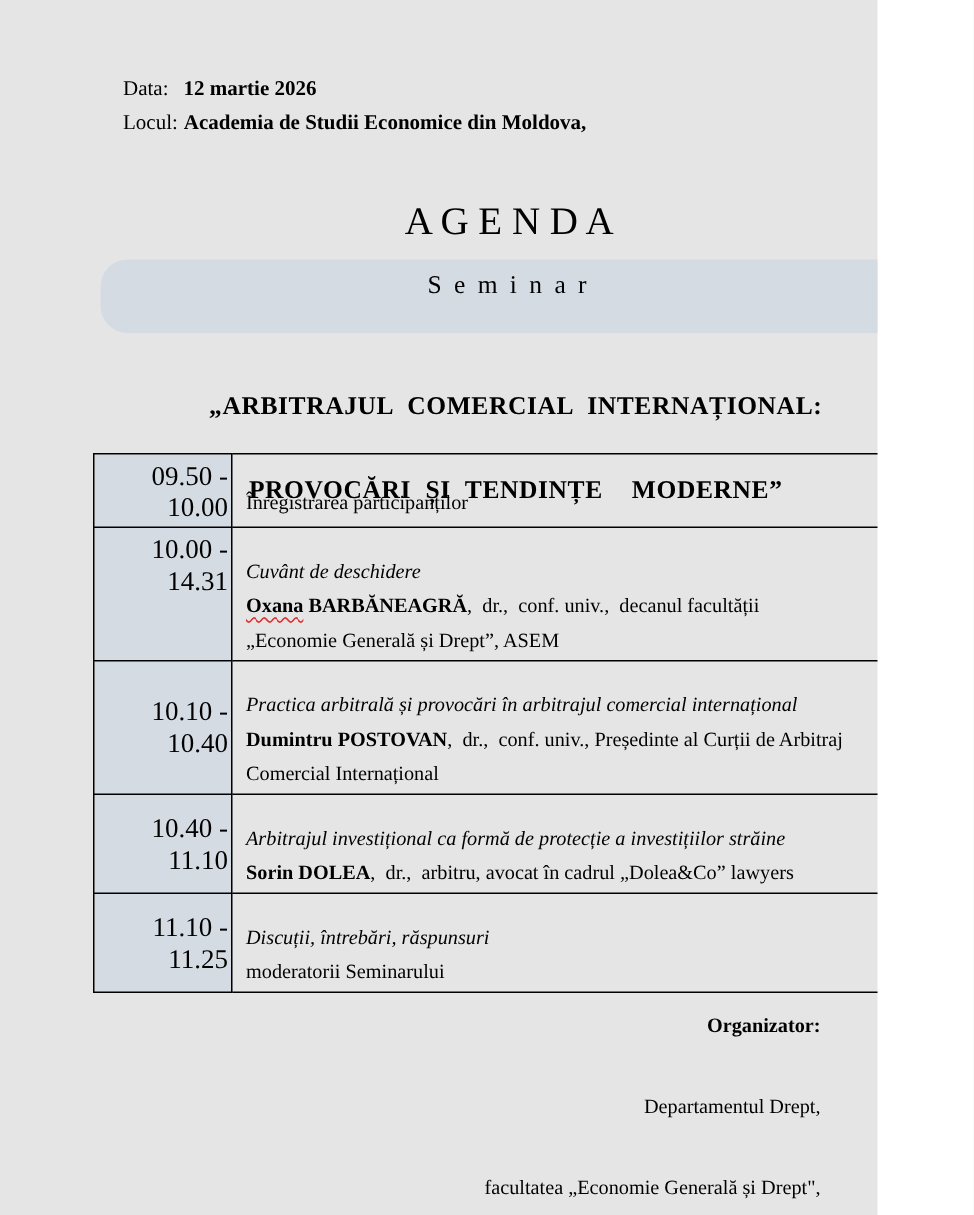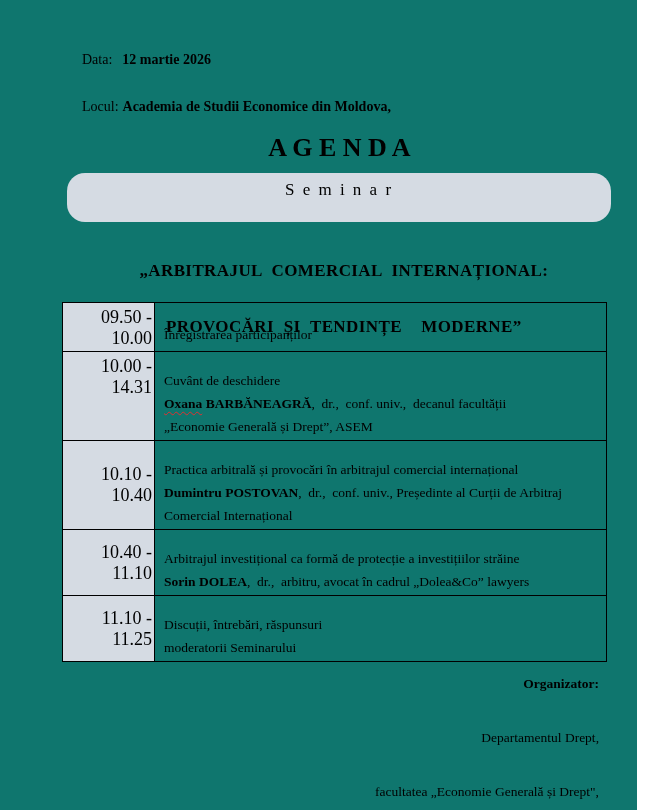--- a/index.html
+++ b/index.html
@@ -1,39 +1,39 @@
 <!DOCTYPE html>
 <html><head>
 <meta charset="utf-8">
 <style>
   html, body { margin: 0; padding: 0; background: #ffffff; }
   .page {
     position: relative;
-    width: 637px;
+    width: 585px;
     height: 810px;
-    background: #0f766e;
+    background: #e5e5e5;
     font-family: "Liberation Serif", "DejaVu Serif", serif;
     color: #000000;
     overflow: hidden;
   }
   .meta-date {
     position: absolute; left: 68px; top: 36px;
     font-size: 14px; white-space: pre-wrap;
   }
   .meta-date .label { font-weight: normal; margin-right: 10px; }
   .meta-date .value { font-weight: bold; }
   .meta-locul {
-    position: absolute; left: 68px; top: 80px;
+    position: absolute; left: 68px; top: 56px;
     font-size: 14px; line-height: 18px; white-space: pre-wrap; text-align: right;
   }
   .meta-locul .label { font-weight: normal; margin-right: 4px; }
   .meta-locul .bold { font-weight: bold; }
   .agenda-heading {
     position: absolute; left: 68px; top: 133px; width: 543px;
-    text-align: center; font-size: 26px; font-weight: bold;
+    text-align: center; font-size: 26px; font-weight: normal;
     white-space: pre-wrap;
   }
   .seminar-band {
     position: absolute; left: 67px; top: 173px; width: 544px; height: 49px;
     text-align: center; box-sizing: border-box; padding-top: 7px;
   }
   .seminar-band .seminar-text {
     font-size: 17px; letter-spacing: 2px; white-space: pre-wrap;
   }
   .doc-title {
@@ -51,21 +51,21 @@
   td.time {
     width: 87px; text-align: right; vertical-align: middle;
     font-size: 18px; padding: 2px 2px;
   }
   td.time.vtop { vertical-align: top; padding-top: 4px; }
   td.content {
     vertical-align: middle; font-size: 13.5px;
     padding: 17px 6px 2px 9px;
   }
   td.content .line { line-height: 23px; white-space: pre-wrap; }
-  td.content .line.it { }
+  td.content .line.it { font-style: italic; }
   td.content span.b { font-weight: bold; }
   td.content span.sq {
     text-decoration: underline wavy #e03030 1px;
     text-underline-offset: 3px;
   }
   .footer {
     position: absolute; right: 38px; top: 639px;
     text-align: right; font-size: 13.5px; line-height: 18px;
     white-space: pre-wrap;
   }

